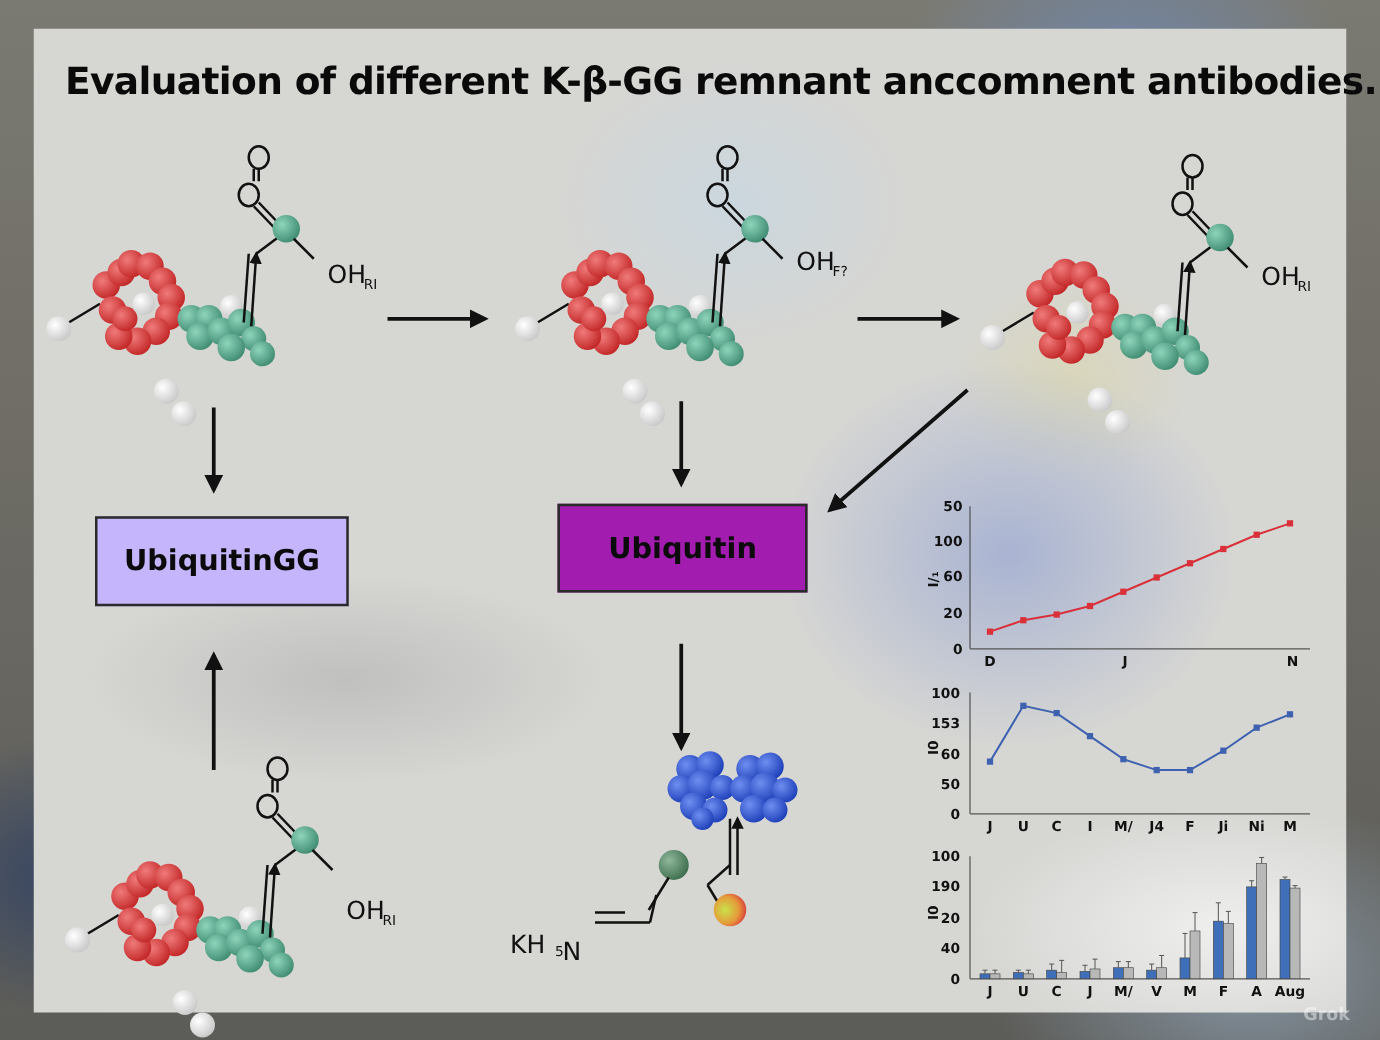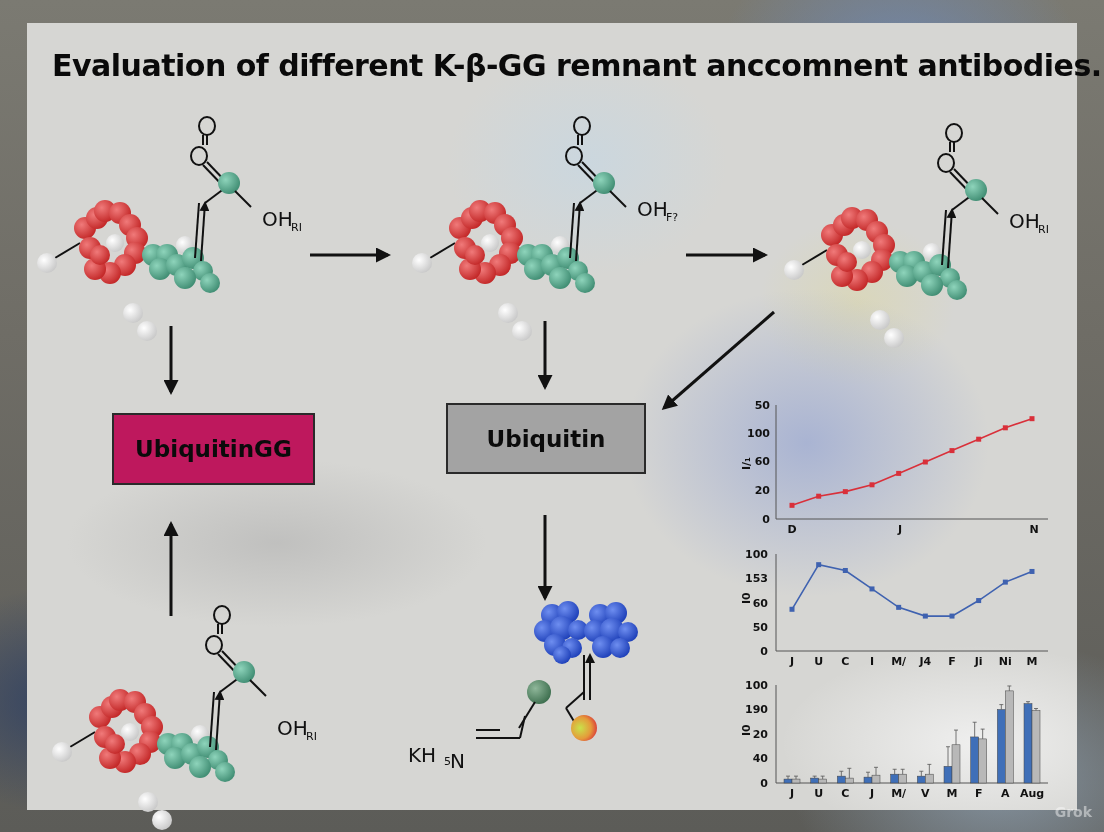--- a/index.html
+++ b/index.html
@@ -25,27 +25,27 @@
   .title {
     position: absolute; left: 40px; top: 36px; margin: 12px;
     font-family: "DejaVu Sans", sans-serif; font-weight: bold; font-size: 30px;
     color: #0a0a0a; letter-spacing: -0.5px; white-space: nowrap;
   }
   .box {
     position: absolute; border: 2px solid #2a2a2a; display: flex;
     align-items: center; justify-content: center;
     font-weight: bold; font-size: 23px; color: #0b0b0b;
   }
-  .box-blue { left: 76px; top: 413px; width: 199px; height: 68px; background: #be185d; margin-left: 36px; }
-  .box-green { left: 446px; top: 403px; width: 196px; height: 67px; background: #a3a3a3; }
+  .box-blue { left: 76px; top: 413px; width: 199px; height: 68px; background: #c4b5fd; }
+  .box-green { left: 446px; top: 403px; width: 196px; height: 67px; background: #a21caf; }
   svg.overlay { position: absolute; left: 0; top: 0; }
   .label-oh { font-family: "DejaVu Sans", sans-serif; font-size: 20px; fill: #111; }
   .label-sub { font-family: "DejaVu Sans", sans-serif; font-size: 11px; fill: #111; }
   .tick { font-family: "DejaVu Sans", sans-serif; font-size: 11px; font-weight: bold; fill: #111; }
-  .watermark { position: absolute; right: 12px; bottom: 12px; font-size: 14px; color: rgba(255,255,255,0.45); font-weight: bold; }
+  .watermark { position: absolute; right: 24px; bottom: 12px; font-size: 14px; color: rgba(255,255,255,0.45); font-weight: bold; }
 </style>
 </head>
 <body>
 
 <div class="panel"></div>
 
 <h1 class="title">Evaluation of different K-β-GG remnant anccomnent antibodies.</h1>
 
 <div class="box box-blue">
   <span>UbiquitinGG</span>

